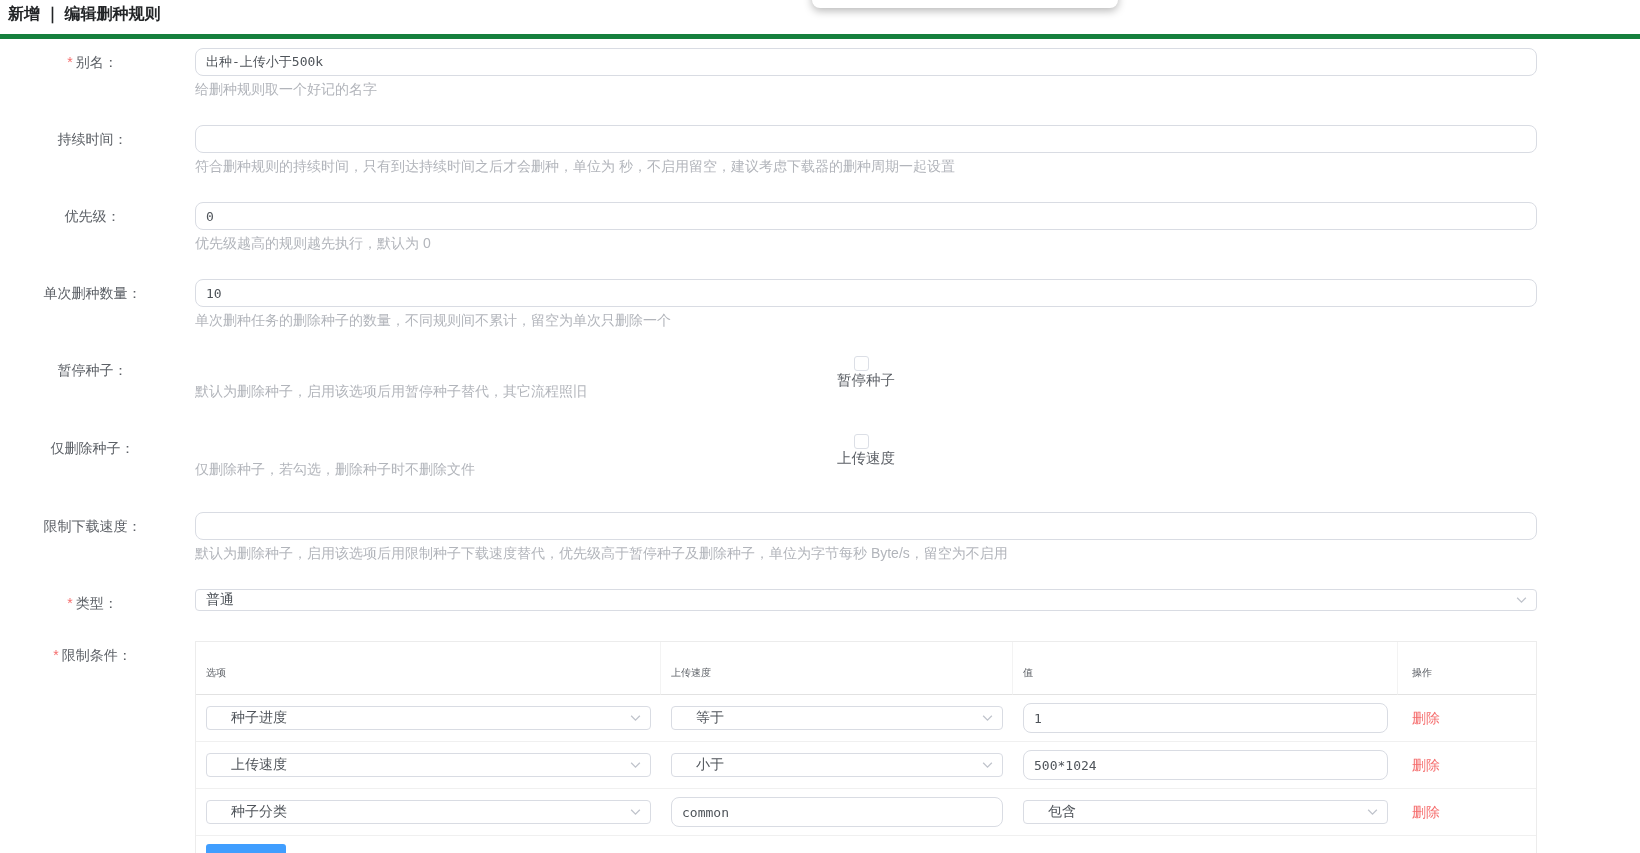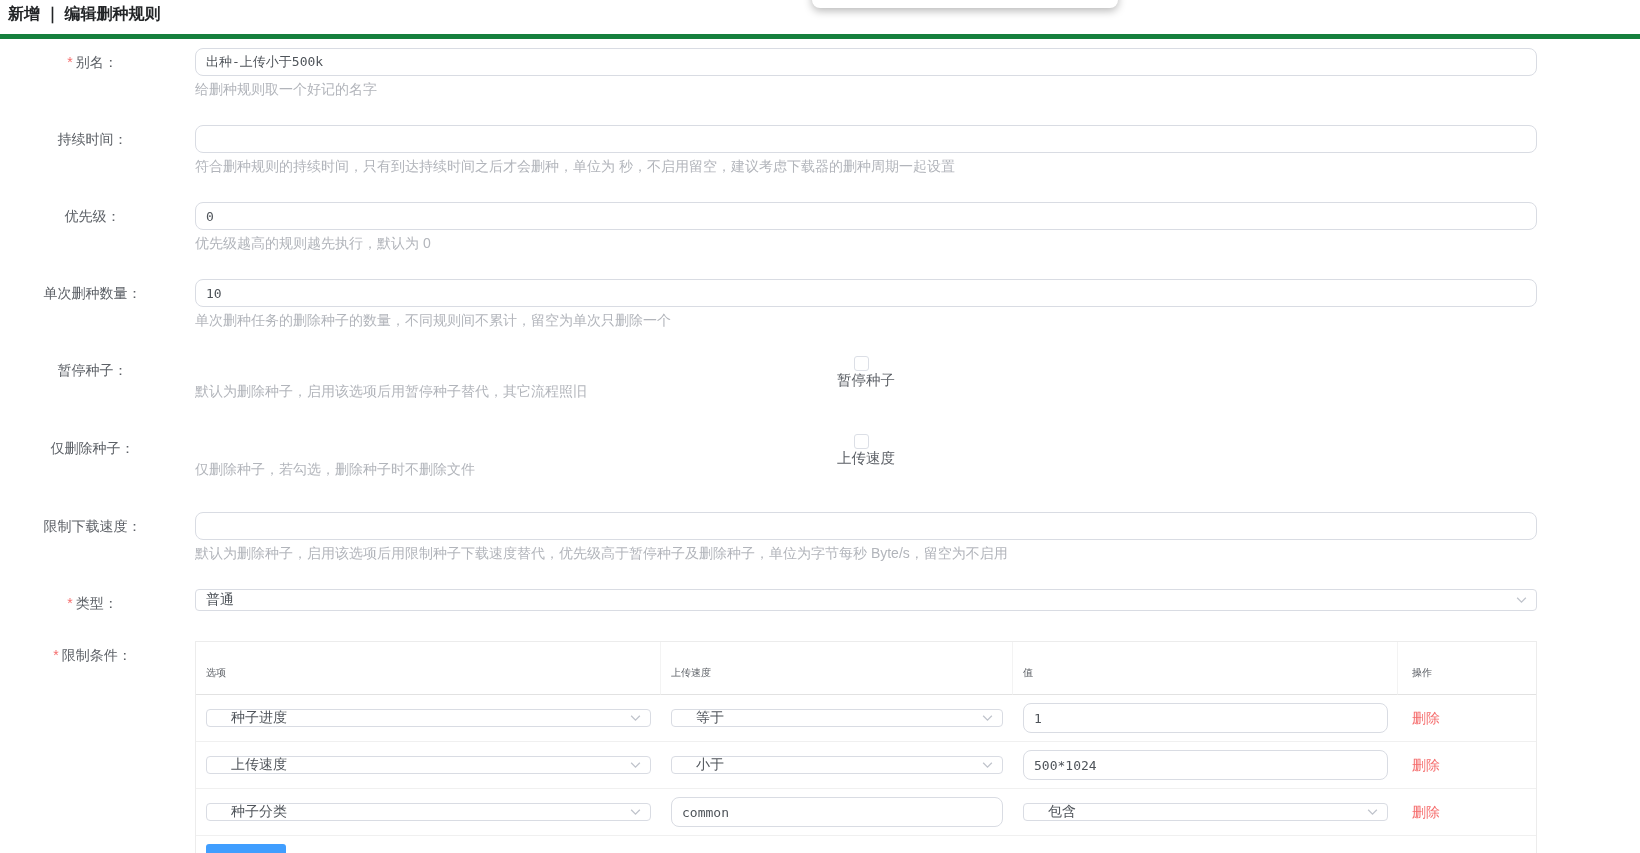--- a/index.html
+++ b/index.html
@@ -40,21 +40,21 @@
   .select .chevron svg { display:block; width:100%; height:100%; }
 
   .cond-table { border:1px solid #ececec; border-bottom:none; background:#fff; }
   .cond-grid { display:grid; grid-template-columns:465px 352px 385px 1fr; align-items:center; }
   .cond-header-cell { padding:24px 10px 14px 10px; font-size:10px; color:#5c6066;
     border-bottom:1px solid #e2e2e2; border-right:1px solid #f3f3f3; align-self:stretch; }
   .cond-header-cell:last-child { border-right:none; padding-left:14px; }
   .cond-row { border-bottom:1px solid #f0f0f0; }
   .cond-cell { padding:8px 10px; }
   .cond-cell.action { padding-left:14px; }
-  .cond-select { height:18px;padding-left:24px; }
+  .cond-select { height:24px;padding-left:24px; }
   .cond-input { height:30px; }
   .delete-link { color:#f56c6c; font-size:14px; cursor:pointer; }
   .add-cond-btn { margin:8px 0 10px 10px; background:#409eff; color:#fff; border:none;
     border-radius:3px; font-size:12.5px; padding:8px 15px; cursor:pointer;
     font-family:"Liberation Sans","DejaVu Sans",sans-serif; }
 </style>
 </head>
 <body>
 
 <div class="page">

